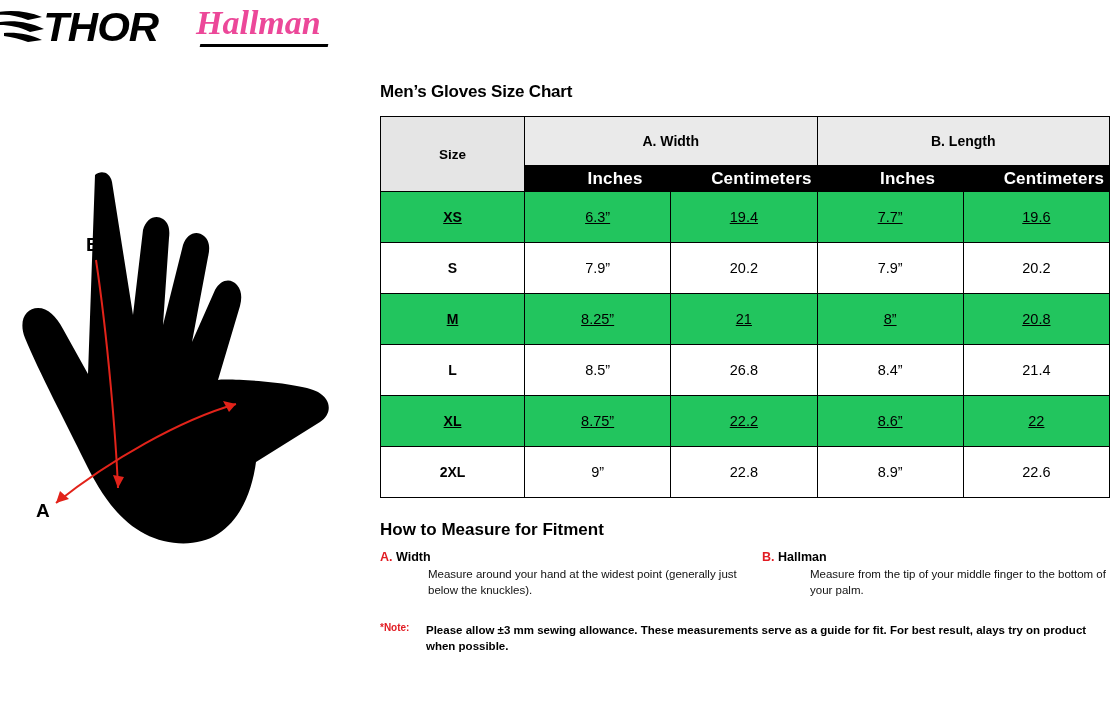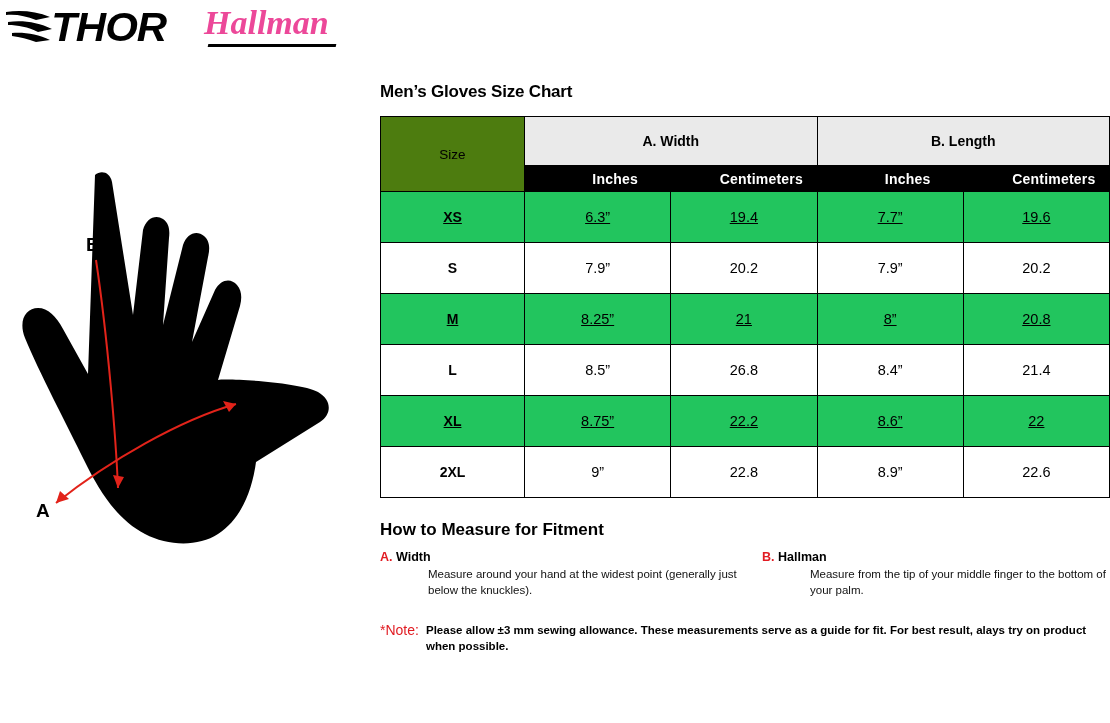--- a/index.html
+++ b/index.html
@@ -7,21 +7,21 @@
     margin: 0; padding: 0;
     width: 1110px; height: 723px;
     background: #ffffff;
     font-family: "Liberation Sans", sans-serif;
     color: #000;
     overflow: hidden;
   }
   .page { position: relative; width: 1110px; height: 723px; }
 
   
-  .logos { position: absolute; top: 0; left: 8px; width: 380px; height: 60px; }
+  .logos { position: absolute; top: 0; left: 0; width: 380px; height: 60px; }
   .thor-logo {
     position: absolute; left: 0px; top: 4px;
     width: 172px; height: 46px;
     display: flex; align-items: center;
   }
   .thor-word {
     font-family: "Liberation Sans", sans-serif;
     font-weight: bold;
     font-style: italic;
     font-size: 40px;
@@ -67,35 +67,35 @@
     width: 730px;
     table-layout: fixed;
   }
   table.size-chart td, table.size-chart th {
     border: 1px solid #000;
     text-align: center;
     vertical-align: middle;
   }
   .hdr-size {
     width: 144px;
-    background: #4d7c0f;
+    background: #e5e5e5;
     font-size: 13.5px;
-    font-weight: normal;
+    font-weight: bold;
     height: 75px;
   }
   .hdr-group {
     background: #eaeaea;
     font-size: 14px;
     font-weight: bold;
     height: 49px;
   }
   .subhdr {
     background: #000;
     color: #fff;
-    font-size: 14px;
+    font-size: 17px;
     font-weight: bold;
     height: 26px;
     letter-spacing: 0.2px;
     padding-left: 36px;
   }
   tbody td { height: 51px; font-size: 14.5px; }
   tbody td.size-cell { font-weight: bold; font-size: 14px; }
   tr.shaded td { background: #22c55e; text-decoration: underline; }
   tr.plain td { background: #ffffff; }
 
@@ -104,21 +104,21 @@
     font-size: 17px; font-weight: bold; margin: 22px 0 10px 0;
   }
   .measure-cols { display: flex; width: 730px; }
   .col-a { width: 382px; padding-right: 14px; }
   .col-b { width: 348px; }
   .m-head { font-size: 12.5px; font-weight: bold; margin-bottom: 3px; }
   .m-letter { color: #e11b22; font-weight: bold; }
   .m-body { font-size: 11.5px; line-height: 1.35; color: #111; margin-left: 48px; }
 
   .note { display: flex; margin-top: 24px; width: 730px; }
-  .note-label { color: #e11b22; font-weight: normal; font-size: 14px; width: 46px; flex: none; }
+  .note-label { color: #e11b22; font-weight: bold; font-size: 10px; width: 46px; flex: none; }
   .note-text { font-size: 11.5px; font-weight: bold; line-height: 1.4; }
 
   
   .footer {
     position: absolute; left: 0px; top: 695px; width: 500px;
     font-size: 10.5px; line-height: 1.35; color: #111;
   }
 </style>
 </head>
 <body>

